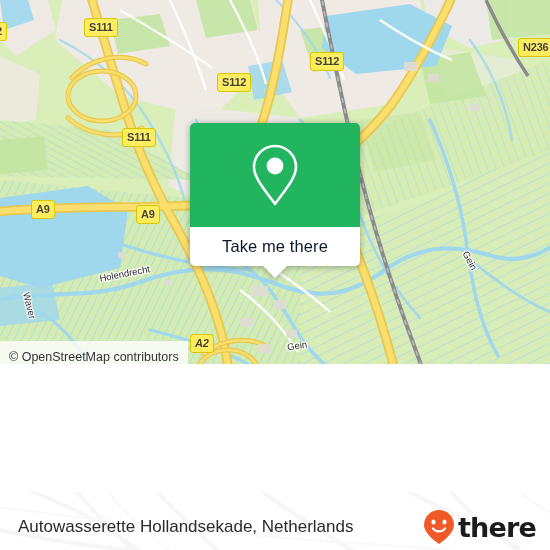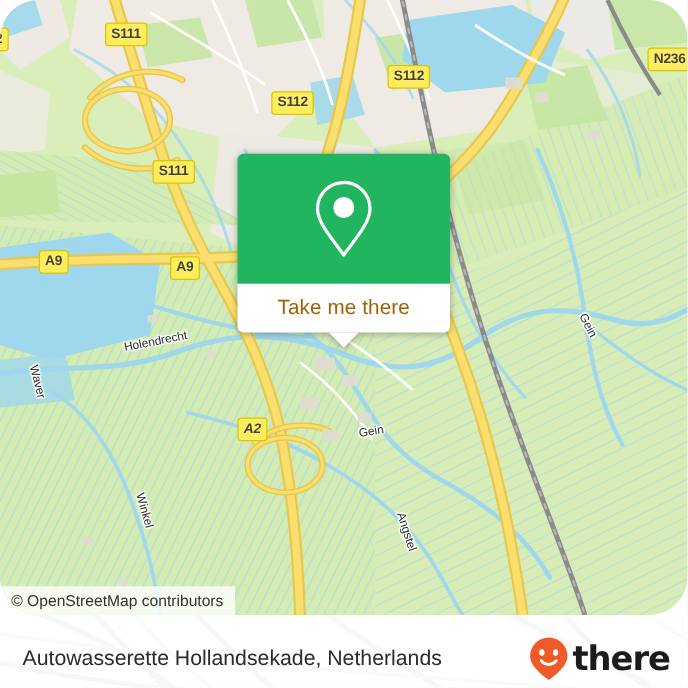--- a/index.html
+++ b/index.html
@@ -16,24 +16,23 @@
     width: 550px;
     height: 550px;
     overflow: hidden;
   }
 
   
   .map-viewport {
     position: absolute;
     left: 0; top: 0;
     width: 550px;
-    height: 492px;
+    height: 364px;
     overflow: hidden;
     background: #eaf4d7;
-    border-radius: 31px;
   }
   .map-svg { display: block; width: 550px; height: 492px; }
 
   
   .shield {
     position: absolute;
     background: #fded5c;
     border: 1.6px solid #d9c600;
     border-radius: 3px;
     color: #4a4320;
@@ -62,21 +61,21 @@
     pointer-events: none;
   }
 
   
   .attribution {
     position: absolute;
     left: 0;
     bottom: 0;
     height: 23px;
     display: flex;
-    align-items: center;
+    align-items: flex-end;
     padding: 0 9px 0 9px;
     background: rgba(255,255,255,0.80);
     color: #333333;
     font-size: 12.5px;
     font-family: "Liberation Sans", sans-serif;
     white-space: nowrap;
   }
 
   
   .callout {
@@ -96,21 +95,21 @@
   .callout-bottom {
     height: 39px;
     background: #ffffff;
     border-radius: 0 0 5px 5px;
     display: flex;
     align-items: center;
     justify-content: center;
     position: relative;
   }
   .callout-label {
-    color: #a16207;
+    color: #0f172a;
     font-size: 16.5px;
     font-family: "Liberation Sans", sans-serif;
     letter-spacing: 0.1px;
   }
   .callout-tail {
     position: absolute;
     left: 50%;
     bottom: -12px;
     margin-left: -12px;
     width: 0; height: 0;

